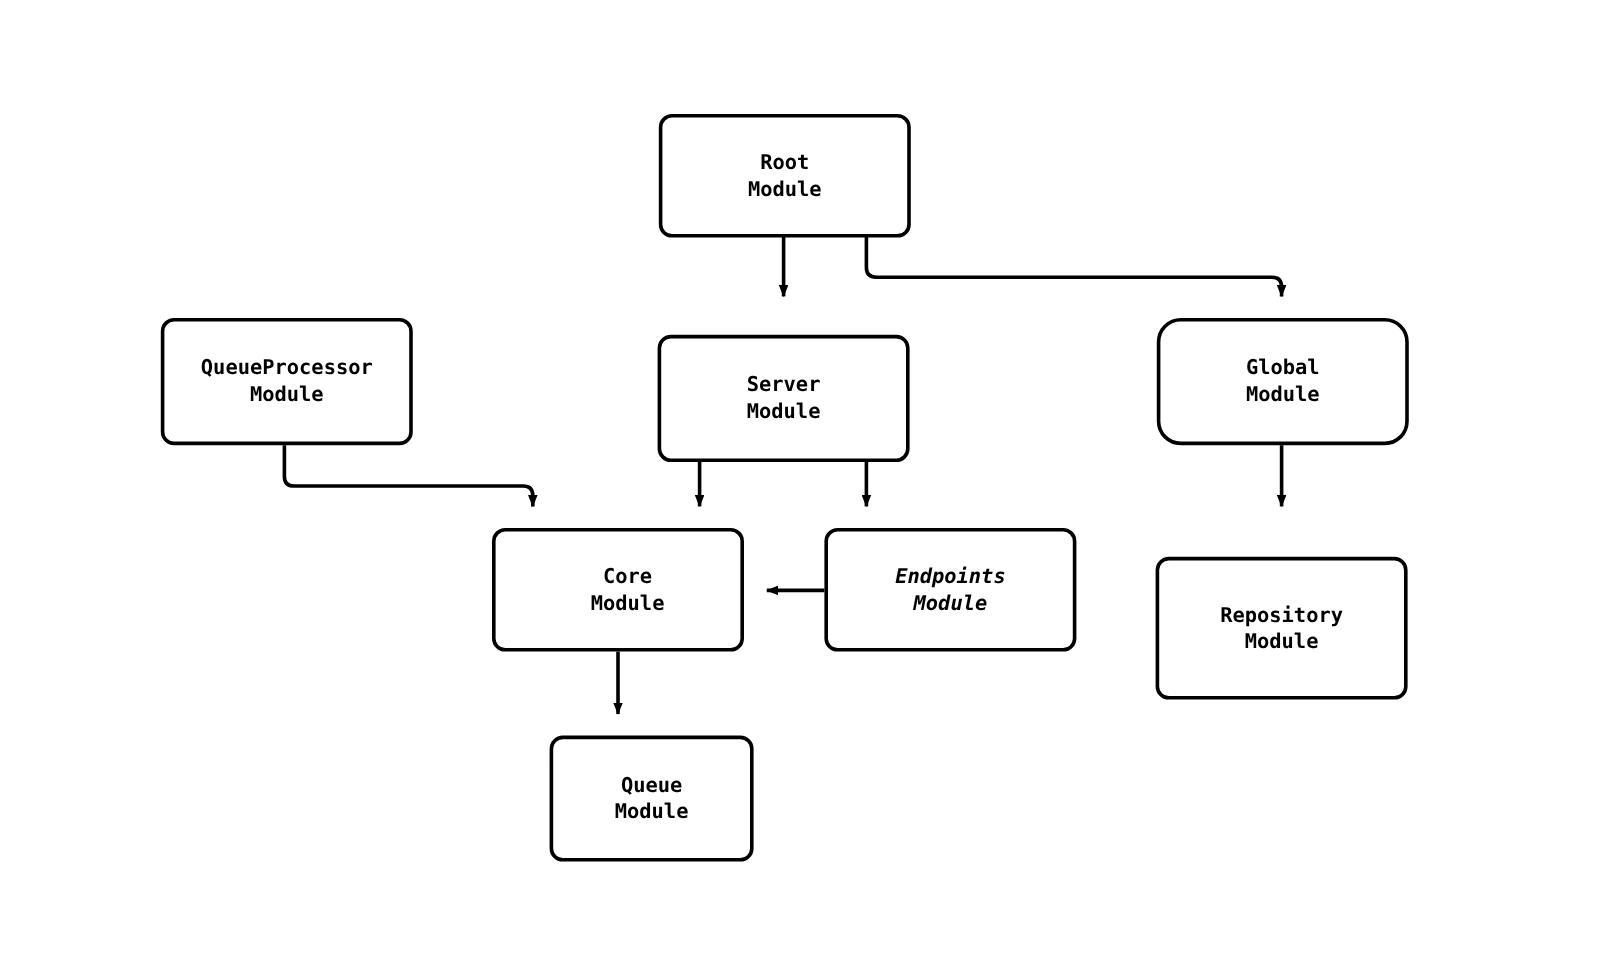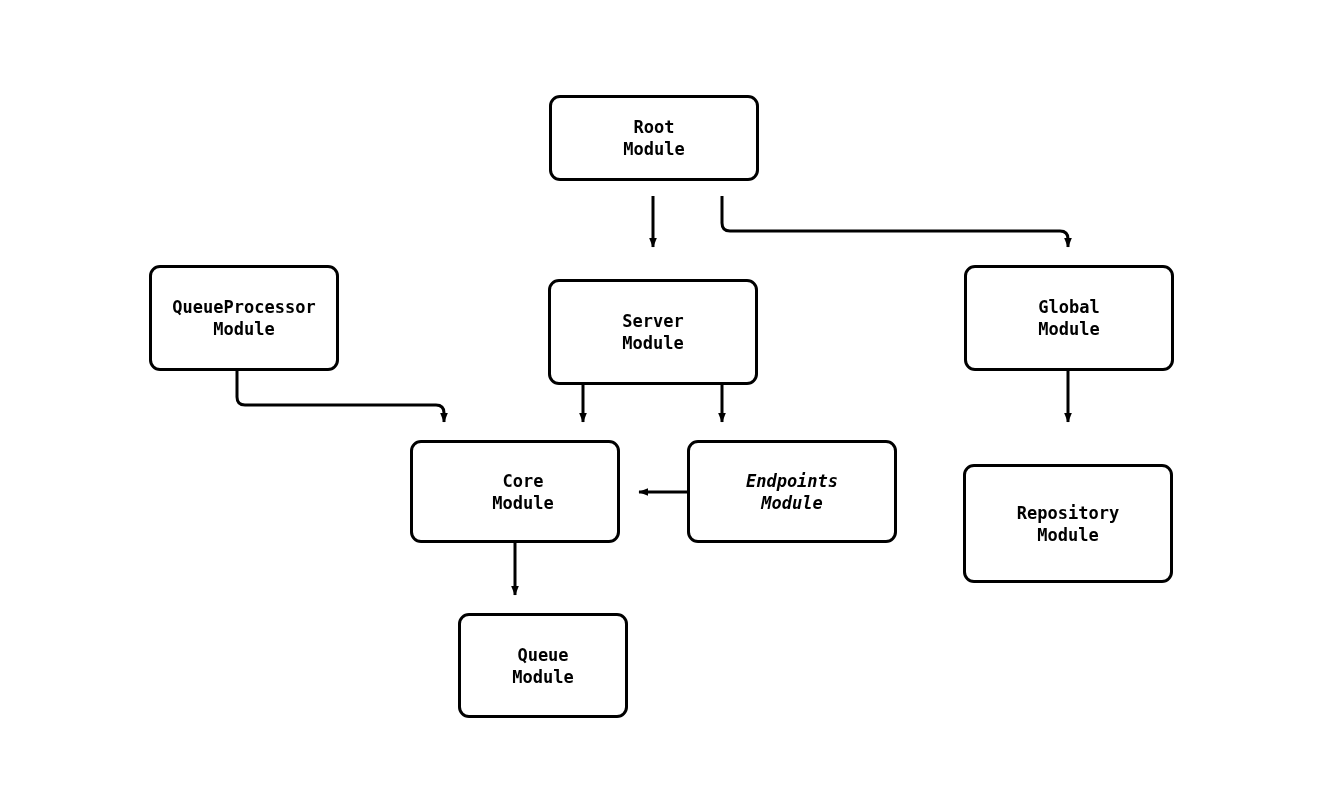--- a/index.html
+++ b/index.html
@@ -68,36 +68,36 @@
 
     <path d="M 722,371 L 722,422" fill="none" stroke="#000000" stroke-width="3" marker-end="url(#arrowhead)"></path>
 
     <path d="M 687,492 L 639,492" fill="none" stroke="#000000" stroke-width="3" marker-end="url(#arrowhead)"></path>
 
     <path d="M 1068,371 L 1068,422" fill="none" stroke="#000000" stroke-width="3" marker-end="url(#arrowhead)"></path>
 
     <path d="M 515,543 L 515,595" fill="none" stroke="#000000" stroke-width="3" marker-end="url(#arrowhead)"></path>
   </svg>
 
-  <div class="node" style="left:549px; top:95px; width:210px; height:86px;align-items:center;">
+  <div class="node" style="left:549px; top:95px; width:210px; height:103px;align-items:center;">
     <div class="node-label">Root</div>
     <div class="node-label">Module</div>
   </div>
 
-  <div class="node" style="left:149px; top:265px; width:190px; height:106px;">
+  <div class="node" style="left:134px; top:265px; width:210px; height:106px;">
     <div class="node-label">QueueProcessor</div>
     <div class="node-label">Module</div>
   </div>
 
   <div class="node" style="left:548px; top:279px; width:210px; height:106px;">
     <div class="node-label">Server</div>
     <div class="node-label">Module</div>
   </div>
 
-  <div class="node" style="left:964px; top:265px; width:210px; height:106px;">
+  <div class="node" style="left:964px; top:265px; width:210px; height:106px;border-radius:20px;">
     <div class="node-label">Global</div>
     <div class="node-label">Module</div>
   </div>
 
   <div class="node" style="left:410px; top:440px; width:210px; height:103px;padding-left:16px;">
     <div class="node-label">Core</div>
     <div class="node-label">Module</div>
   </div>
 
   <div class="node" style="left:687px; top:440px; width:210px; height:103px;font-style:italic;">

